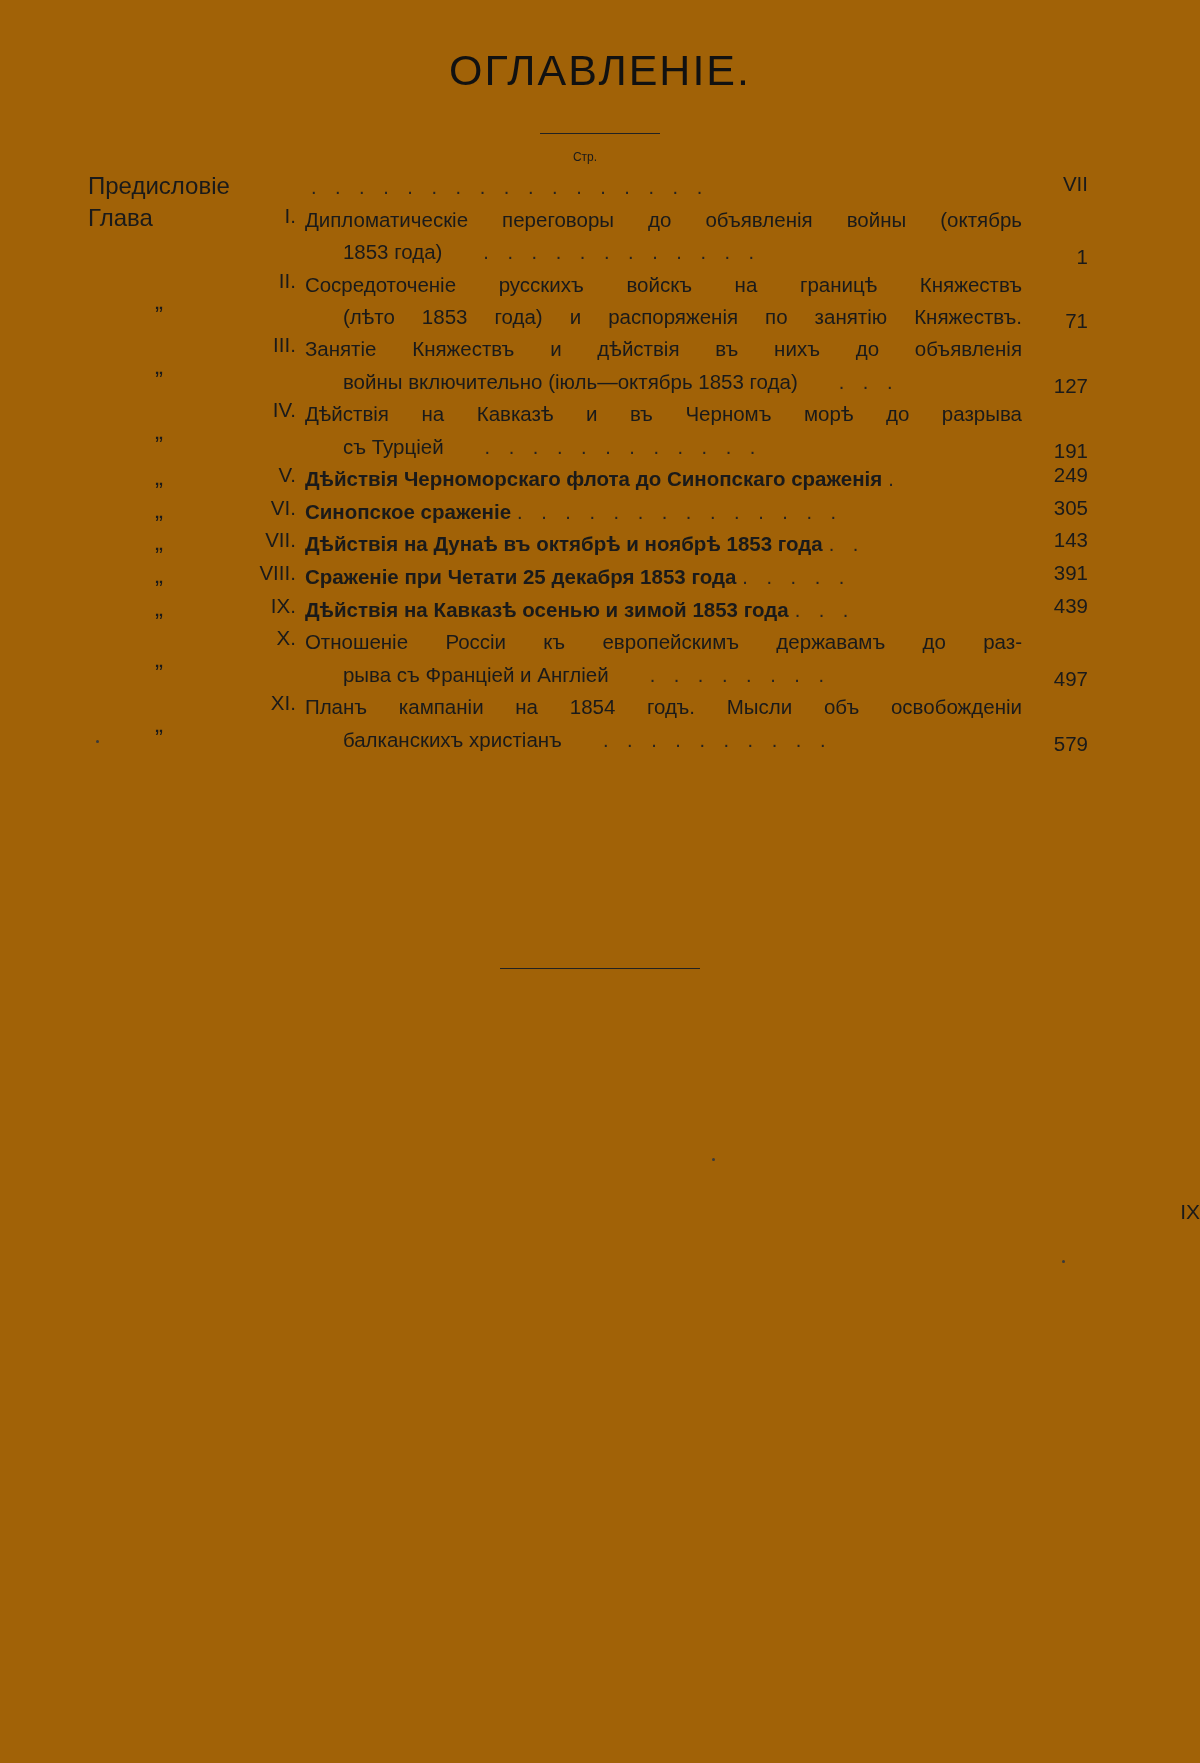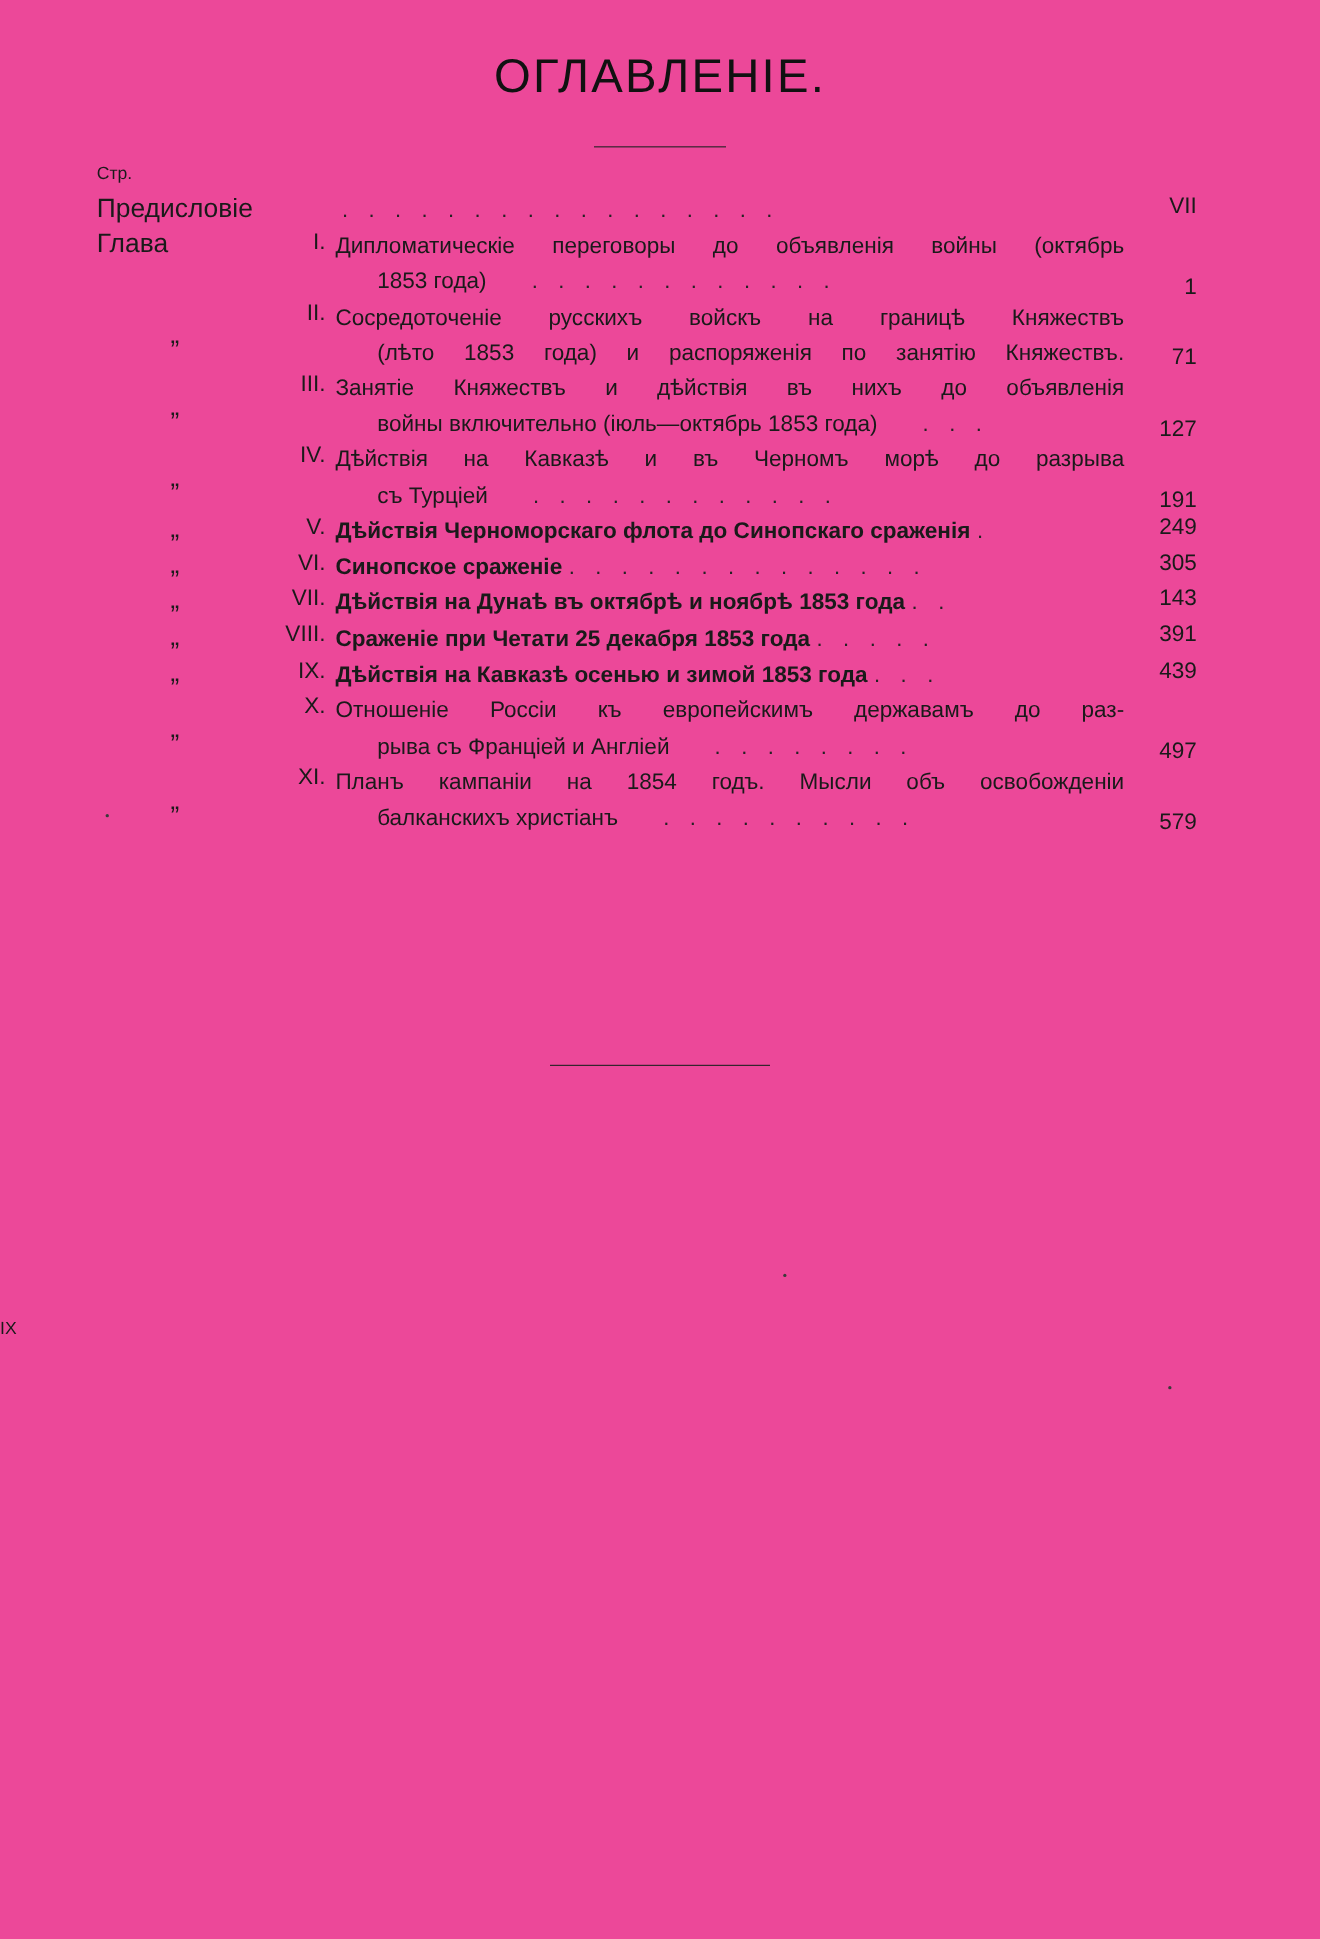--- a/index.html
+++ b/index.html
@@ -5,21 +5,21 @@
   html, body {
     margin: 0;
     padding: 0;
     background: #ffffff;
   }
   .page {
     position: relative;
     width: 1200px;
     height: 1763px;
     margin: 0 auto;
-    background: #ec4899;
+    background: #a16207;
     font-family: "Liberation Sans", sans-serif;
     color: #1a1a1a;
     overflow: hidden;
   }
   .title {
     text-align: center;
     font-size: 43px;
     letter-spacing: 2px;
     font-weight: 400;
     margin-top: 46px;
@@ -42,22 +42,22 @@
     top: 968px;
   }
   .toc {
     position: absolute;
     left: 88px;
     top: 150px;
     width: 1000px;
     font-size: 20.5px;
   }
   .col-head {
-    text-align: left;
-    font-size: 16px;
+    text-align: center;
+    font-size: 12px;
     padding-right: 6px;
     color: #1a1a1a;
     margin-bottom: 8px;
   }
   table.toc-table {
     border-collapse: collapse;
     width: 100%;
   }
   table.toc-table td {
     vertical-align: top;
@@ -114,22 +114,22 @@
     align-items: baseline;
     padding-left: 38px;
     gap: 35px;
   }
   .second .txt { white-space: nowrap; }
   .folio {
     position: absolute;
     left: 0;
     right: 0;
     top: 1200px;
-    text-align: left;
-    font-size: 16px;
+    text-align: right;
+    font-size: 21px;
     color: #1a1a1a;
   }
   .speck {
     position: absolute;
     width: 3px;
     height: 3px;
     background: #3a3a3a;
     border-radius: 50%;
   }
 </style>

